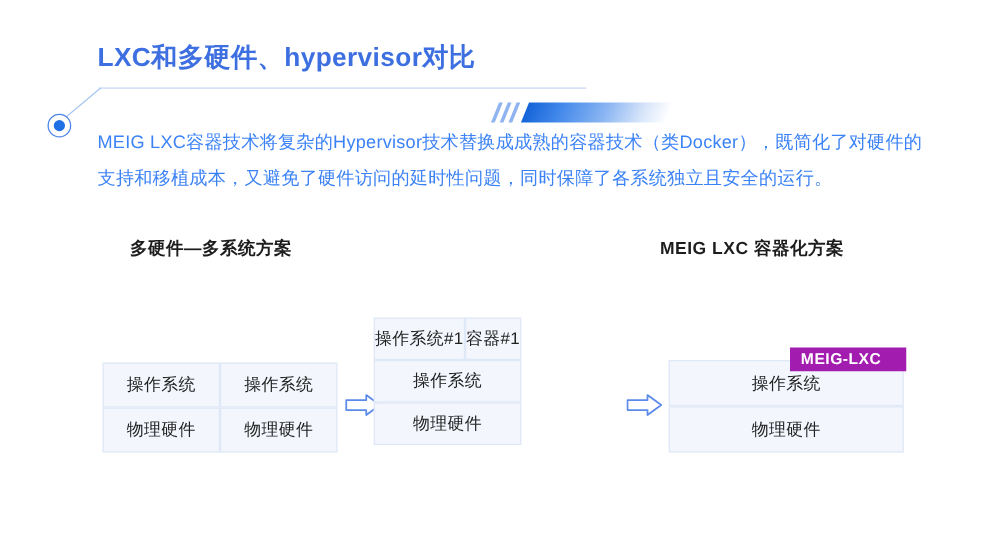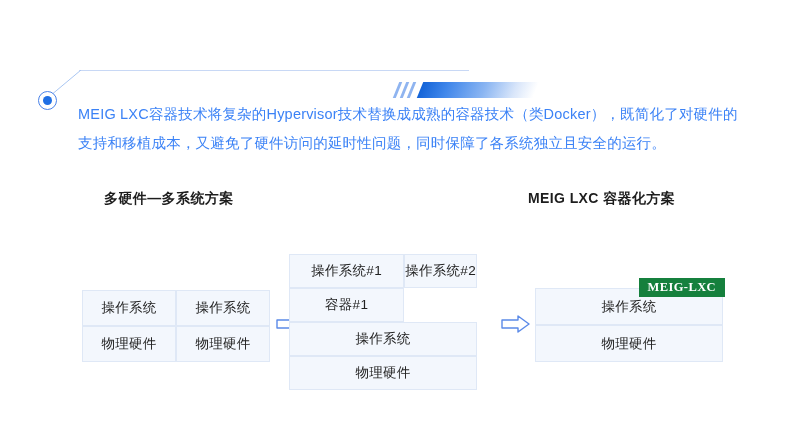--- a/index.html
+++ b/index.html
@@ -160,74 +160,74 @@
     width: 188px;
     height: 72px;
     display: grid;
     grid-template-columns: 1fr 1fr;
     grid-template-rows: 1fr 1fr;
   }
 
   
   .stack-mid {
     position: absolute;
-    left: 289px;
+    left: 299px;
     top: 254px;
     width: 188px;
     height: 136px;
     display: grid;
-    grid-template-columns: 1fr;
+    grid-template-columns: 1fr 1fr 1fr 1fr;
     grid-template-rows: repeat(4, 1fr);
   }
   .span2 { grid-column: 1 / span 2; }
 
   
   .stack-right {
     position: absolute;
     left: 535px;
     top: 288px;
     width: 188px;
     height: 74px;
     display: grid;
     grid-template-columns: 1fr;
     grid-template-rows: 1fr 1fr;
   }
 
   .badge {
     position: absolute;
     right: -2px;
     top: -10px;
-    background: #15803d;
+    background: #a21caf;
     color: #ffffff;
     font-size: 12.5px;
     font-weight: bold;
-    padding: 2px 9px 3px 9px;
+    padding: 2px 20px 3px 9px;
     letter-spacing: 0.4px;
     white-space: nowrap;
     line-height: 14px;
-    font-family: Liberation Serif, serif;
   }
 
   
   .arrow {
     position: absolute;
     top: 314px;
     width: 30px;
     height: 20px;
   }
   .arrow.a1 { left: 276px; }
   .arrow.a2 { left: 501px; }
   .arrow svg { display: block; }
 </style>
 </head>
 <body>
 
 <div class="slide">
 
   <div class="title-wrap">
+    <div class="title-text">LXC和多硬件、hypervisor对比</div>
     <div class="title-rule"></div>
 
     <div class="title-diag">
       <svg width="44" height="34" viewBox="0 0 44 34">
         <line x1="40" y1="0" x2="3" y2="31" stroke="#a9c6f2" stroke-width="1"></line>
       </svg>
     </div>
 
     <div class="title-deco">
       <span class="deco-slash s1"></span>
@@ -252,21 +252,20 @@
   </div>
 
   <div class="arrow a1">
     <svg width="30" height="20" viewBox="0 0 30 20">
       <polygon points="1,6 17,6 17,2 28,10 17,18 17,14 1,14" fill="#ffffff" stroke="#5b8ae8" stroke-width="1.4" stroke-linejoin="round"></polygon>
     </svg>
   </div>
 
   <div class="stack-mid">
     <div class="cell">操作系统#1</div>
-    <div class="cell">操作系统#2</div>
     <div class="cell">容器#1</div>
     <div class="cell span2">操作系统</div>
     <div class="cell span2">物理硬件</div>
   </div>
 
   <div class="arrow a2">
     <svg width="30" height="20" viewBox="0 0 30 20">
       <polygon points="1,6 17,6 17,2 28,10 17,18 17,14 1,14" fill="#ffffff" stroke="#5b8ae8" stroke-width="1.4" stroke-linejoin="round"></polygon>
     </svg>
   </div>

